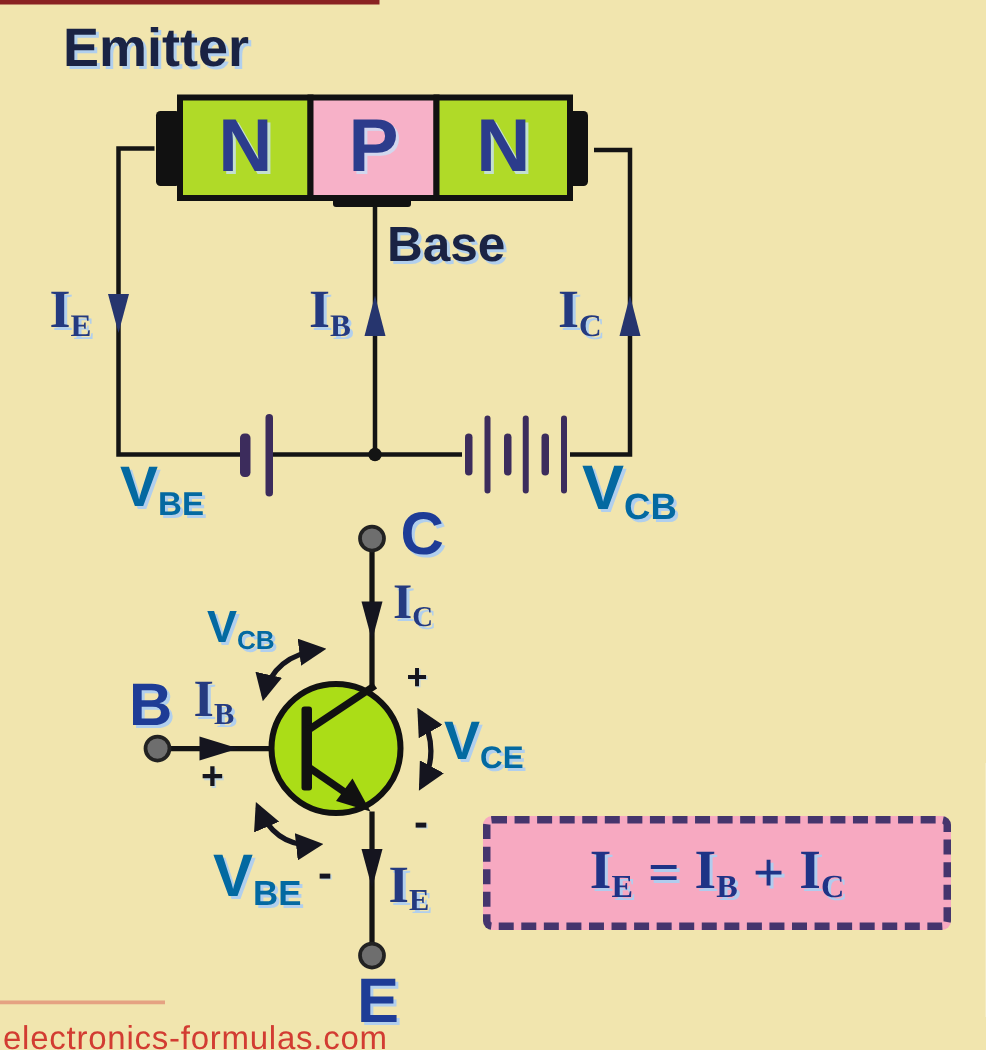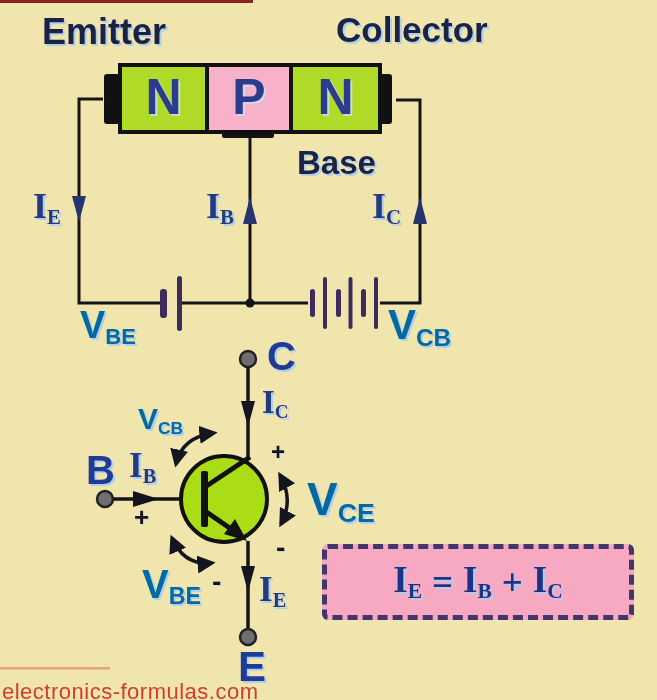--- a/index.html
+++ b/index.html
@@ -100,27 +100,26 @@
     <path d="M176 464 Q182 437 214 433" stroke="#15151f" stroke-width="3.5" fill="none" marker-start="url(#arr)" marker-end="url(#arr)"></path>
     <path d="M280 475 Q294 500 281 524" stroke="#15151f" stroke-width="3.5" fill="none" marker-start="url(#arr)" marker-end="url(#arr)"></path>
     <path d="M172 538 Q184 566 212 563" stroke="#15151f" stroke-width="3.5" fill="none" marker-start="url(#arr)" marker-end="url(#arr)"></path>
 
     <circle cx="248" cy="359" r="8" fill="#6e6e6e" stroke="#222" stroke-width="2.5"></circle>
     <circle cx="105" cy="499" r="8" fill="#6e6e6e" stroke="#222" stroke-width="2.5"></circle>
     <circle cx="248" cy="637" r="8" fill="#6e6e6e" stroke="#222" stroke-width="2.5"></circle>
   </svg>
 
   <span class="lbl dark" style="left:20px;top:14px;font-size:36px;margin-left:22px;">Emitter</span>
-  <span class="lbl dark" style="left:336px;top:12px;font-size:35px;">Collector</span>
 
   <span class="region" style="left:120px;top:72px;width:87px;">N</span>
   <span class="region" style="left:207px;top:72px;width:84px;">P</span>
   <span class="region" style="left:291px;top:72px;width:89px;">N</span>
 
-  <span class="lbl dark" style="left:258px;top:146px;font-size:33px;margin-left:39px;">Base</span>
+  <span class="lbl dark" style="left:258px;top:146px;font-size:33px;">Base</span>
 
   <span class="lbl navy serifI" style="left:33px;top:188px;font-size:36px;"><span>I</span><span class="sub">E</span></span>
   <span class="lbl navy serifI" style="left:206px;top:188px;font-size:36px;"><span>I</span><span class="sub">B</span></span>
   <span class="lbl navy serifI" style="left:372px;top:188px;font-size:36px;"><span>I</span><span class="sub">C</span></span>
 
   <span class="lbl purple" style="left:80px;top:306px;font-size:38px;"><span>V</span><span class="sub">BE</span></span>
   <span class="lbl purple" style="left:388px;top:304px;font-size:42px;"><span>V</span><span class="sub">CB</span></span>
 
 
   <span class="lbl purple" style="left:138px;top:404px;font-size:30px;"><span>V</span><span class="sub">CB</span></span>
@@ -129,21 +128,21 @@
   <span class="lbl navy serifI" style="left:262px;top:386px;font-size:33px;"><span>I</span><span class="sub">C</span></span>
 
   <span class="lbl term" style="left:86px;top:450px;font-size:40px;">B</span>
   <span class="lbl navy serifI" style="left:129px;top:448px;font-size:35px;"><span>I</span><span class="sub">B</span></span>
 
   <span class="sign" style="left:134px;top:504px;font-size:26px;">+</span>
   <span class="sign" style="left:271px;top:440px;font-size:24px;">+</span>
   <span class="sign" style="left:276px;top:534px;font-size:28px;">-</span>
   <span class="sign" style="left:212px;top:568px;font-size:28px;">-</span>
 
-  <span class="lbl purple" style="left:307px;top:476px;font-size:46px;"><span>V</span><span class="sub">CE</span></span>
+  <span class="lbl purple" style="left:296px;top:476px;font-size:36px;"><span>V</span><span class="sub">CE</span></span>
 
   <span class="lbl purple" style="left:142px;top:564px;font-size:40px;"><span>V</span><span class="sub">BE</span></span>
 
   <span class="lbl navy serifI" style="left:259px;top:572px;font-size:35px;"><span>I</span><span class="sub">E</span></span>
 
   <span class="lbl term" style="left:238px;top:646px;font-size:42px;">E</span>
 
   <div id="formula-box">
     <span class="f"><span>I</span><span class="sub">E</span></span>
     <span class="f">=</span>

